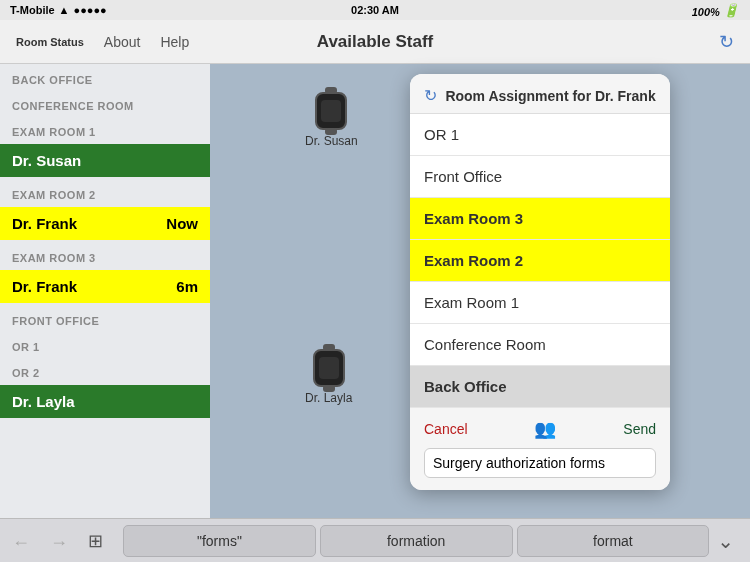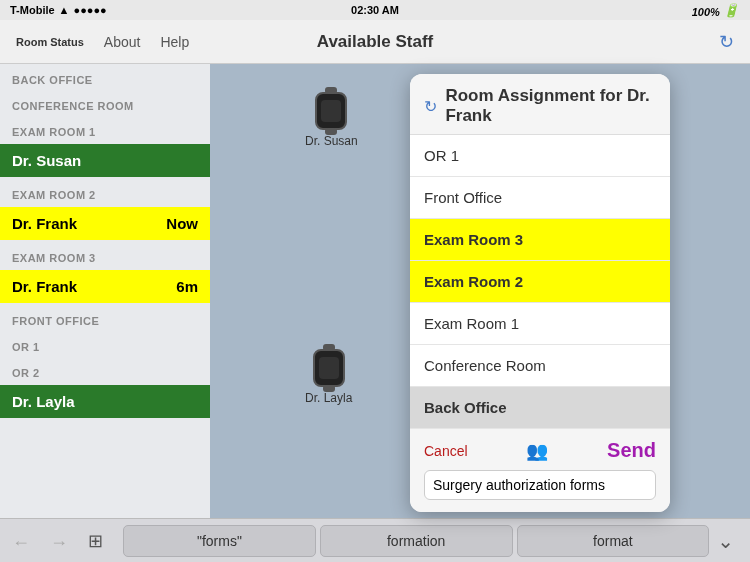--- a/index.html
+++ b/index.html
@@ -171,21 +171,21 @@
       gap: 8px;
       padding: 12px 14px 8px 14px;
       border-bottom: 1px solid #ddd;
       background: #f5f5f5;
     }
     .popup-header-icon {
       font-size: 16px;
       color: #4a7cc7;
     }
     .popup-header-title {
-      font-size: 17px;
+      font-size: 14px;
       font-weight: 600;
       color: #333;
     }
     .popup-room-list {
       background: #fff;
     }
     .popup-room-item {
       padding: 12px 14px;
       font-size: 15px;
       color: #333;
@@ -214,23 +214,23 @@
       justify-content: space-between;
       align-items: center;
       padding: 4px 0;
     }
     .popup-cancel-btn {
       font-size: 14px;
       color: #b91c1c;
       cursor: pointer;
     }
     .popup-send-btn {
-      font-size: 20px;
-      color: #a21caf;
-      font-weight: 700;
+      font-size: 14px;
+      color: #14532d;
+      font-weight: 400;
       cursor: pointer;
     }
     .popup-people-icon {
       font-size: 18px;
       color: #555;
     }
     .popup-input {
       width: 100%;
       border: 1px solid #ccc;
       border-radius: 6px;

